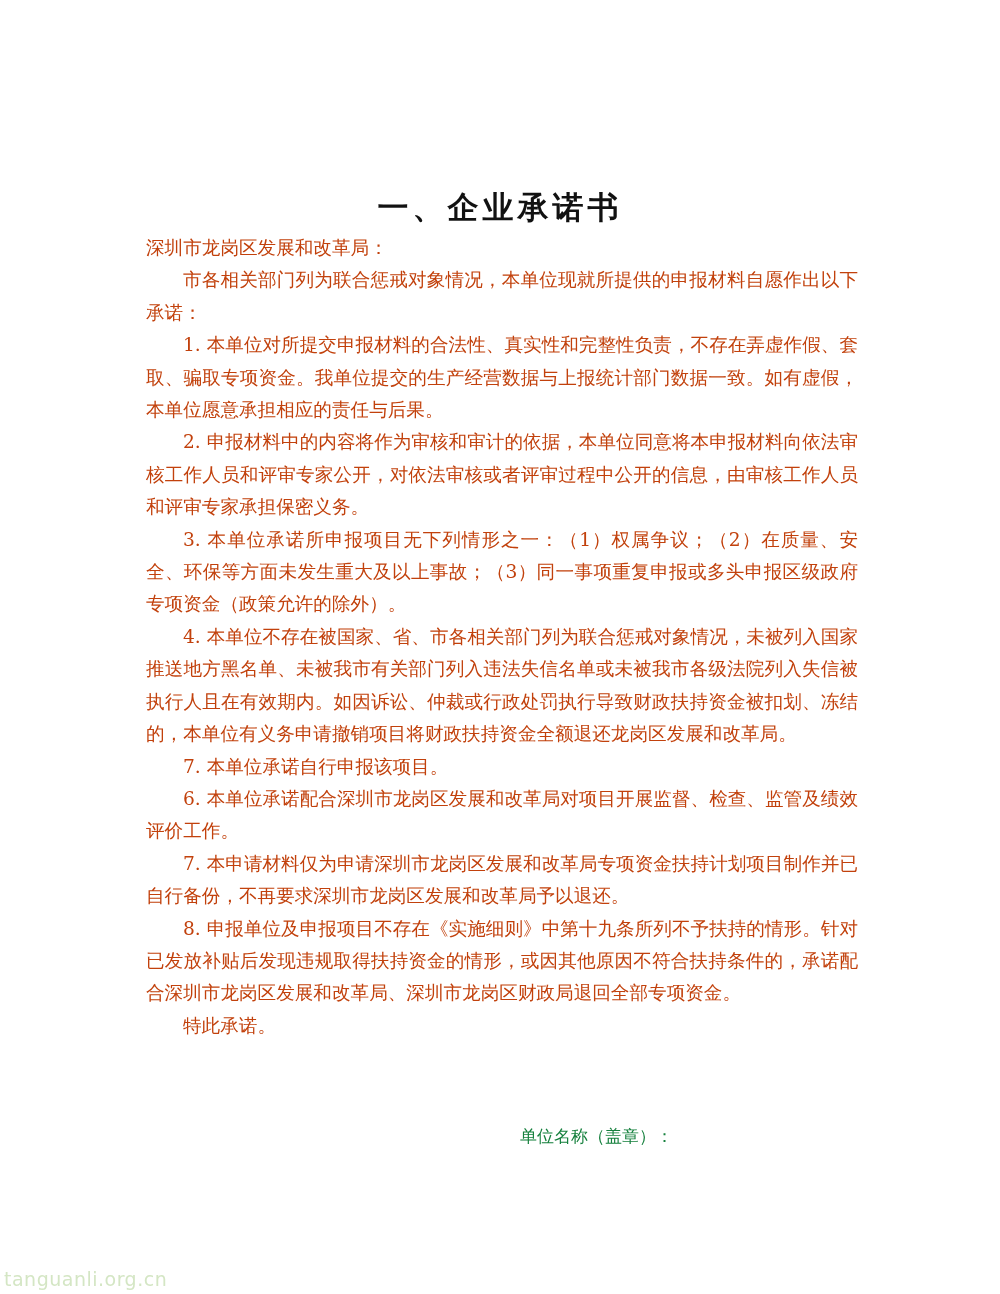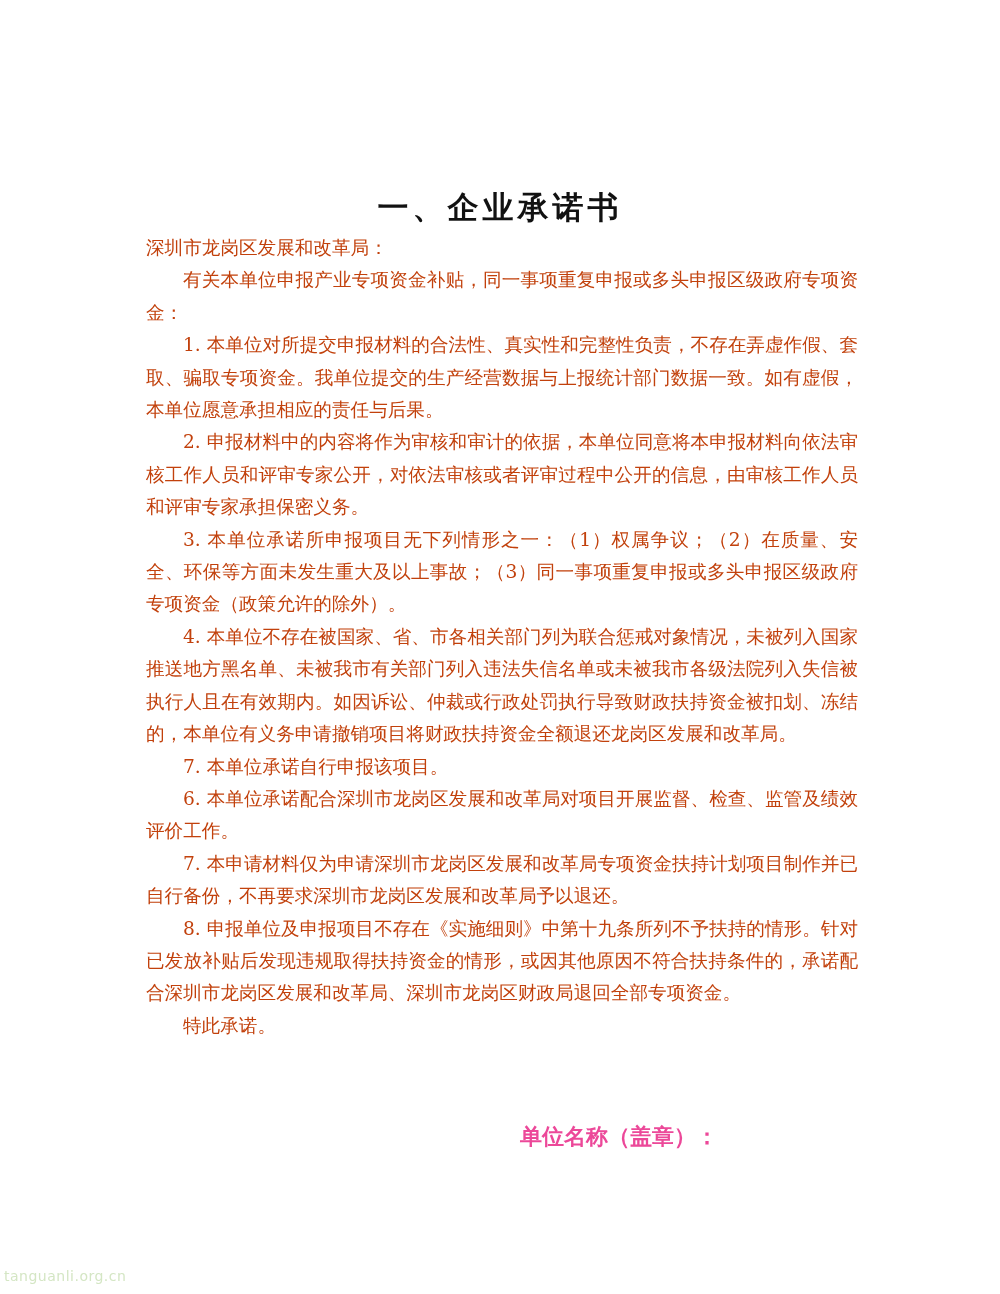--- a/index.html
+++ b/index.html
@@ -48,44 +48,43 @@
     .body-text p {
       margin: 0;
     }
     .indent {
       text-indent: 37px;
     }
     .signature {
       position: absolute;
       left: 520px;
       top: 1120px;
-      font-size: 22px;
+      font-size: 17px;
       line-height: 32px;
-      color: #ec4899;
-      font-weight: bold;
+      color: #15803d;
     }
     .watermark {
       position: absolute;
       left: 4px;
       top: 1268px;
       font-family: "DejaVu Sans", "Liberation Sans", sans-serif;
-      font-size: 14px;
+      font-size: 19px;
       color: #d4e6c4;
       letter-spacing: 0.5px;
     }
   </style>
 </head>
 <body>
 
 <div class="page">
   <div class="title">一、企业承诺书</div>
 
   <div class="body-text">
     <p>深圳市龙岗区发展和改革局：</p>
-    <p class="indent">有关本单位申报产业专项资金补贴，同一事项重复申报或多头申报区级政府专项资金：</p>
+    <p class="indent">市各相关部门列为联合惩戒对象情况，本单位现就所提供的申报材料自愿作出以下承诺：</p>
     <p class="indent">1. 本单位对所提交申报材料的合法性、真实性和完整性负责，不存在弄虚作假、套取、骗取专项资金。我单位提交的生产经营数据与上报统计部门数据一致。如有虚假，本单位愿意承担相应的责任与后果。</p>
     <p class="indent">2. 申报材料中的内容将作为审核和审计的依据，本单位同意将本申报材料向依法审核工作人员和评审专家公开，对依法审核或者评审过程中公开的信息，由审核工作人员和评审专家承担保密义务。</p>
     <p class="indent">3. 本单位承诺所申报项目无下列情形之一：（1）权属争议；（2）在质量、安全、环保等方面未发生重大及以上事故；（3）同一事项重复申报或多头申报区级政府专项资金（政策允许的除外）。</p>
     <p class="indent">4. 本单位不存在被国家、省、市各相关部门列为联合惩戒对象情况，未被列入国家推送地方黑名单、未被我市有关部门列入违法失信名单或未被我市各级法院列入失信被执行人且在有效期内。如因诉讼、仲裁或行政处罚执行导致财政扶持资金被扣划、冻结的，本单位有义务申请撤销项目将财政扶持资金全额退还龙岗区发展和改革局。</p>
     <p class="indent">7. 本单位承诺自行申报该项目。</p>
     <p class="indent">6. 本单位承诺配合深圳市龙岗区发展和改革局对项目开展监督、检查、监管及绩效评价工作。</p>
     <p class="indent">7. 本申请材料仅为申请深圳市龙岗区发展和改革局专项资金扶持计划项目制作并已自行备份，不再要求深圳市龙岗区发展和改革局予以退还。</p>
     <p class="indent">8. 申报单位及申报项目不存在《实施细则》中第十九条所列不予扶持的情形。针对已发放补贴后发现违规取得扶持资金的情形，或因其他原因不符合扶持条件的，承诺配合深圳市龙岗区发展和改革局、深圳市龙岗区财政局退回全部专项资金。</p>
     <p class="indent">特此承诺。</p>
   </div>

